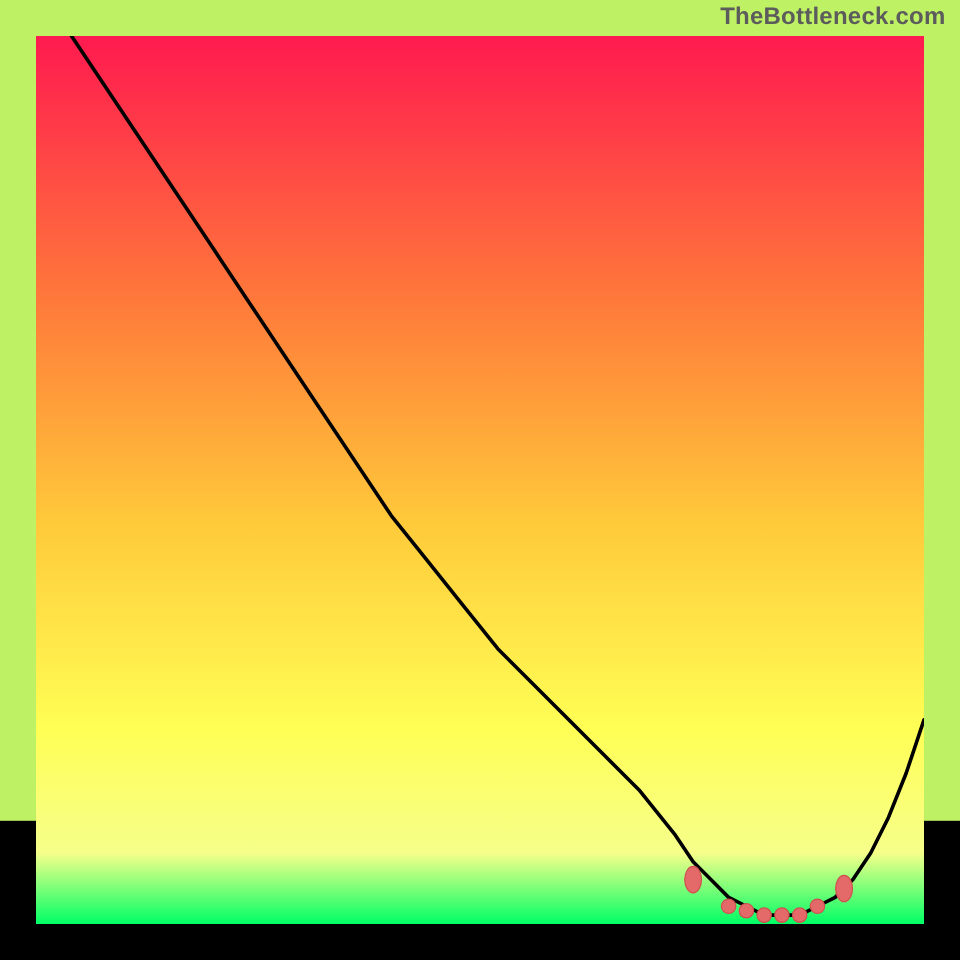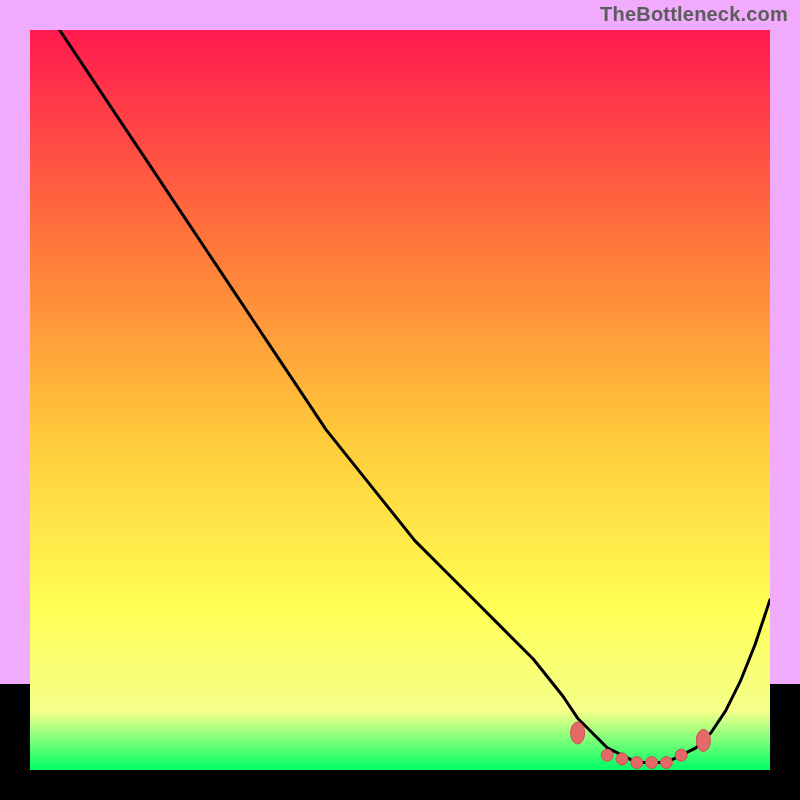--- a/index.html
+++ b/index.html
@@ -1,21 +1,21 @@
 <!DOCTYPE html>
 <html><head>
 <meta charset="utf-8">
 <style>
   * { margin: 0; padding: 0; box-sizing: border-box; }
   html, body { width: 800px; height: 800px; background: #000; overflow: hidden; }
   .frame {
     position: absolute;
     top: 0; left: 0;
     width: 800px; height: 684px;
-    background: #f0abfc;
+    background: #bef264;
     text-align: right;
   }
   .watermark {
     position: absolute;
     top: 3px;
     right: 12px;
     font-family: Arial, Helvetica, sans-serif;
     font-size: 20px;
     font-weight: bold;
     color: #5c5c5c;

